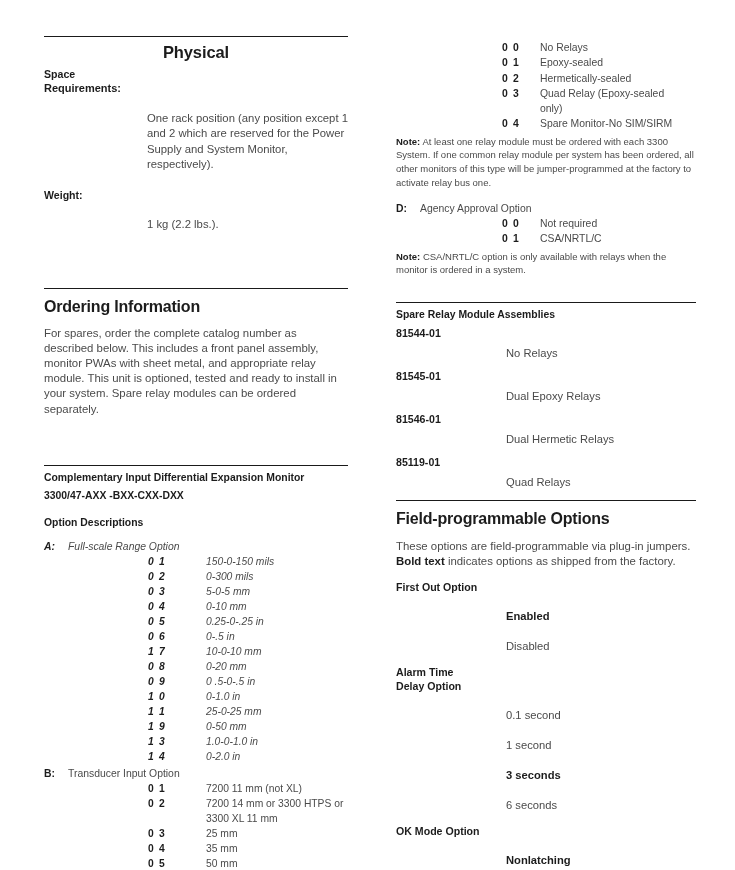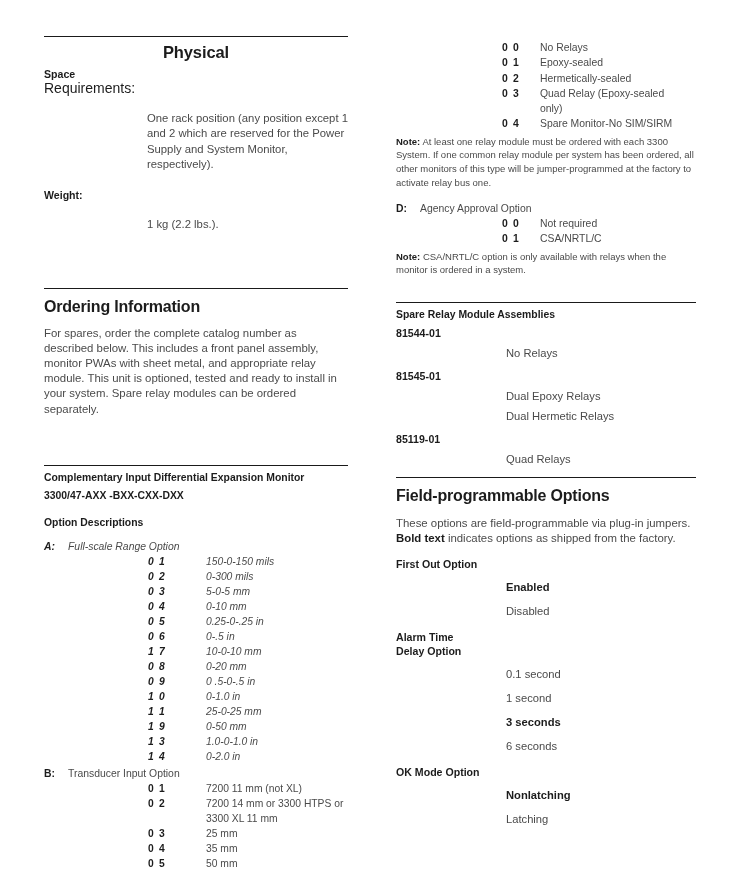--- a/index.html
+++ b/index.html
@@ -58,22 +58,22 @@
     letter-spacing: -0.2px;
   }
   .sub-head {
     font-size: 10.6px;
     font-weight: bold;
     color: #1c1c1c;
     line-height: 13.5px;
     margin-top: 6px;
   }
   .sub-head-tight {
-    font-size: 14px;
-    font-weight: normal;
+    font-size: 11px;
+    font-weight: bold;
     color: #1c1c1c;
     line-height: 13.5px;
   }
   .cat-head {
     font-size: 10.4px;
     font-weight: bold;
     color: #1c1c1c;
     line-height: 14px;
   }
 
@@ -194,21 +194,21 @@
     font-size: 10.6px;
     font-weight: bold;
     color: #1c1c1c;
     line-height: 14px;
   }
   .fp-val {
     font-size: 11.2px;
     color: #4a4a4a;
     line-height: 15px;
     padding-left: 110px;
-    margin-top: 9px;
+    margin-top: 15px;
   }
   .fp-val.bold {
     font-weight: bold;
     color: #1c1c1c;
   }
 </style>
 </head>
 <body>
 
 <div class="page">
@@ -386,20 +386,21 @@
 
     <div>
       <div class="part-no">81544-01</div>
       <div class="part-desc">No Relays</div>
     </div>
     <div>
       <div class="part-no" style="margin-top:8px;">81545-01</div>
       <div class="part-desc">Dual Epoxy Relays</div>
     </div>
     <div>
+      <div class="part-no" style="margin-top:8px;">81546-01</div>
       <div class="part-desc">Dual Hermetic Relays</div>
     </div>
     <div>
       <div class="part-no" style="margin-top:8px;">85119-01</div>
       <div class="part-desc">Quad Relays</div>
     </div>
 
     <div class="rule" style="margin-top:10px;"></div>
     <h2 class="big-title">Field-programmable Options</h2>
 

